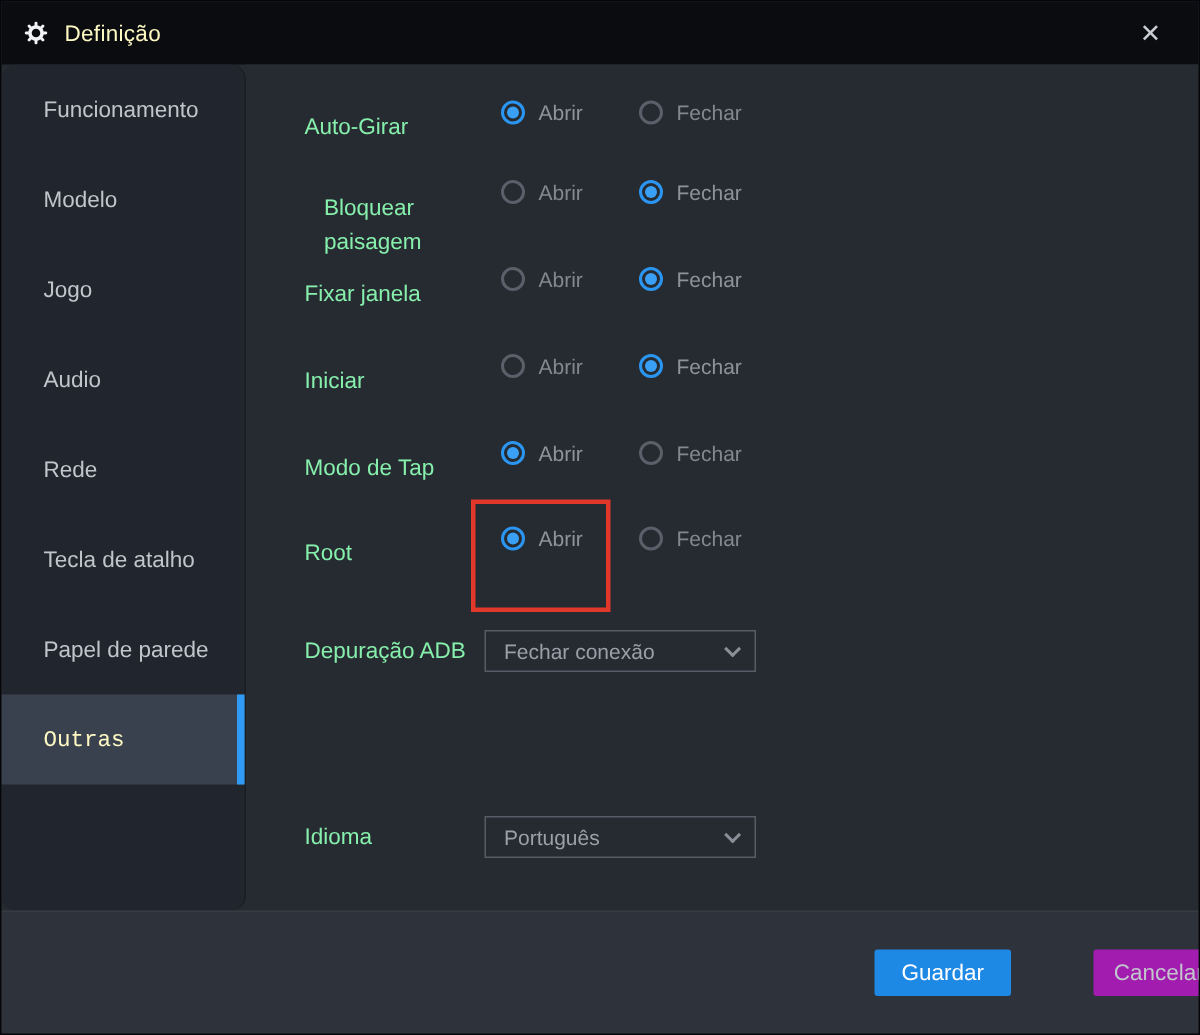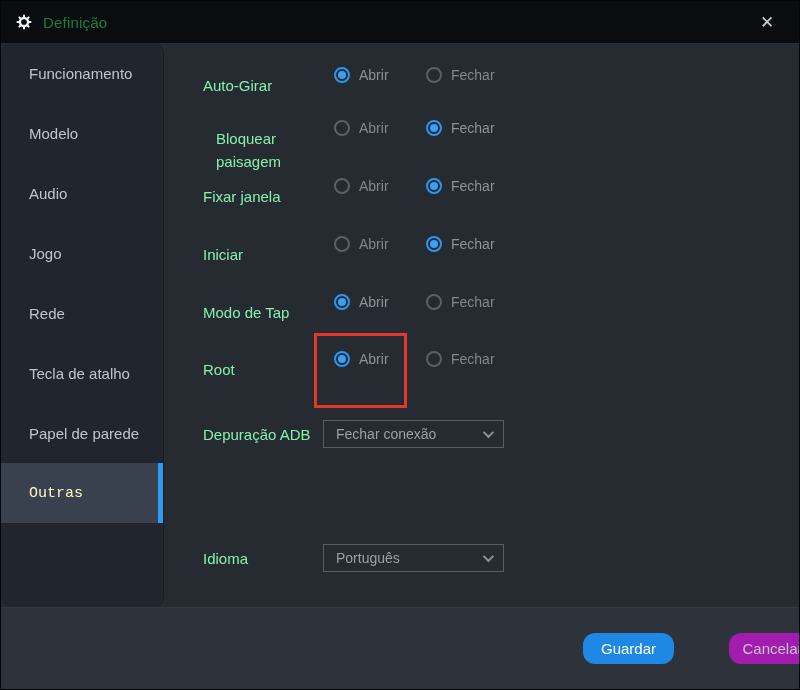--- a/index.html
+++ b/index.html
@@ -10,21 +10,21 @@
     position:relative; width:800px; height:690px;
     background:#262a31; border:1px solid #05060a; overflow:hidden;
   }
 
   
   .titlebar {
     position:absolute; top:0; left:0; right:0; height:42px;
     background:#0b0c10; display:flex; align-items:center; padding-left:14px;
   }
   .gear { width:18px; height:18px; display:block; }
-  .titlebar .title { color:#15803d; font-size:15px; margin-left:10px; letter-spacing:.2px; }
+  .titlebar .title { color:#fef9c3; font-size:15px; margin-left:10px; letter-spacing:.2px; }
   .close-btn {
     position:absolute; right:14px; top:0; width:36px; height:42px;
     display:flex; align-items:center; justify-content:center;
     color:#c9cdd3; font-size:17px; cursor:pointer;
   }
 
   
   .sidebar {
     position:absolute; top:42px; left:0; width:163px; bottom:82px;
     background:#21252d; border-right:1px solid #1a1d23;border-radius:10px;
@@ -76,21 +76,21 @@
     position:absolute; left:150px; top:290px; width:93px; height:75px;
     border:3px solid #e2372b; pointer-events:none; z-index:5;
   }
 
   
   .footer {
     position:absolute; left:0; right:0; bottom:0; height:82px;
     background:#2e323b; border-top:1px solid #353a43;
   }
   .btn {
-    position:absolute; top:25px; height:31px; border:none; border-radius:12px;
+    position:absolute; top:25px; height:31px; border:none; border-radius:2px;
     font-size:15px; font-family:"Liberation Sans", sans-serif; cursor:pointer;
     display:flex; align-items:center; justify-content:center;
   }
   .btn-save { left:582px; width:91px; background:#1e88e5; color:#ffffff; }
   .btn-cancel { left:728px; width:87px; background:#a21caf; color:#c2c6cc; }
 </style>
 </head>
 <body>
 
 <div class="window">
@@ -114,24 +114,24 @@
   </div>
 
   <div class="sidebar">
     <div class="side-item">
         <span>Funcionamento</span>
       </div>
     <div class="side-item">
         <span>Modelo</span>
       </div>
     <div class="side-item">
+        <span>Jogo</span>
+      </div>
+    <div class="side-item">
         <span>Audio</span>
-      </div>
-    <div class="side-item">
-        <span>Jogo</span>
       </div>
     <div class="side-item">
         <span>Rede</span>
       </div>
     <div class="side-item">
         <span>Tecla de atalho</span>
       </div>
     <div class="side-item">
         <span>Papel de parede</span>
       </div>

